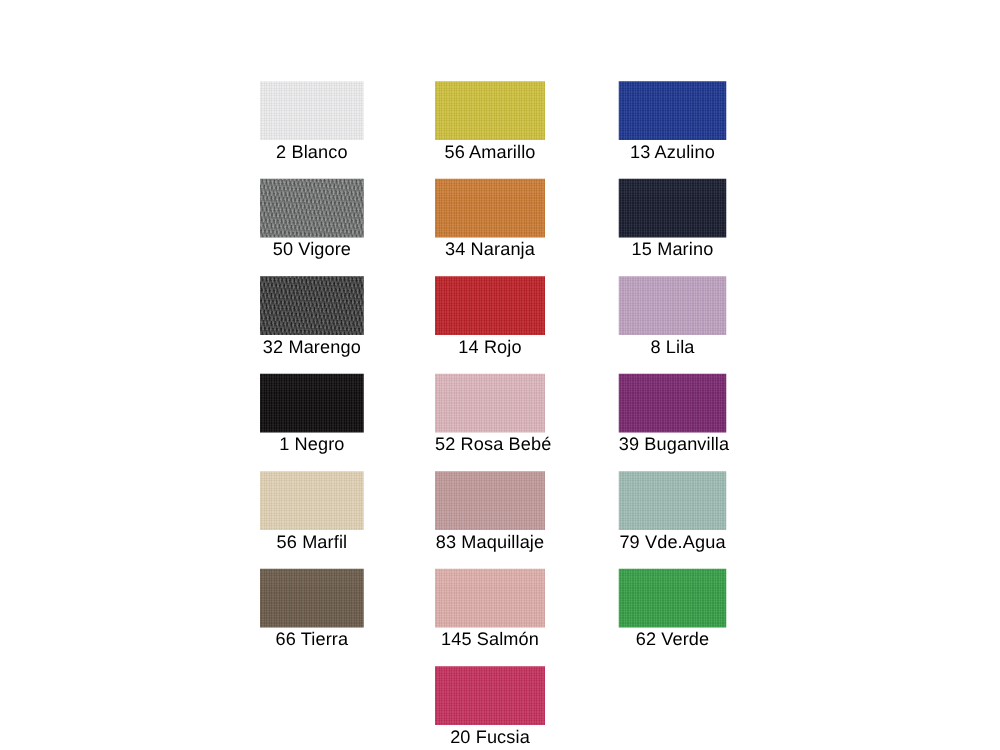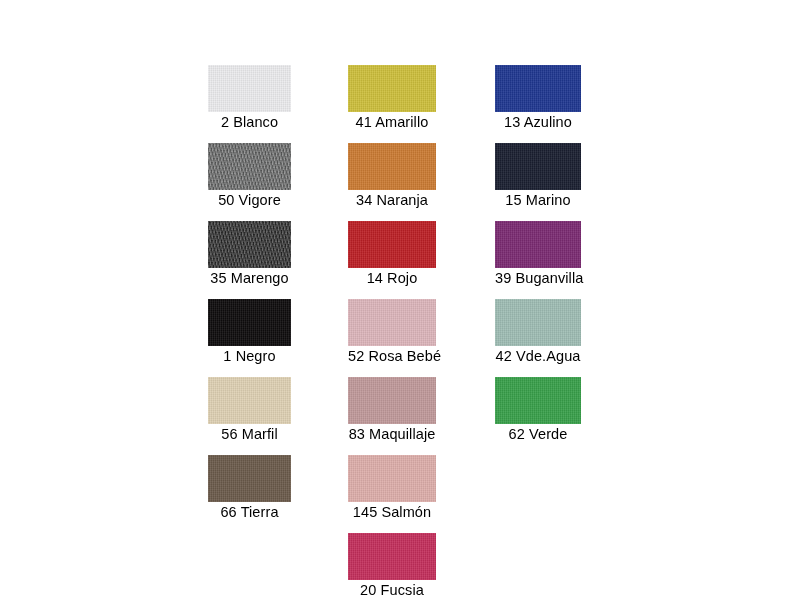--- a/index.html
+++ b/index.html
@@ -100,39 +100,39 @@
       <div class="swatch-cell">
         <div class="swatch-chip" style="background: rgb(235, 235, 237);"></div>
         <span class="swatch-label">2 Blanco</span>
       </div>
       <div class="swatch-cell">
         <div class="swatch-chip textured" style="background: rgb(111, 112, 112);"></div>
         <span class="swatch-label">50 Vigore</span>
       </div>
       <div class="swatch-cell">
         <div class="swatch-chip textured" style="background: rgb(44, 44, 44);"></div>
-        <span class="swatch-label">35 Marengo</span>
+        <span class="swatch-label">32 Marengo</span>
       </div>
       <div class="swatch-cell">
         <div class="swatch-chip" style="background: rgb(14, 12, 13);"></div>
         <span class="swatch-label">1 Negro</span>
       </div>
       <div class="swatch-cell">
         <div class="swatch-chip" style="background: rgb(222, 208, 179);"></div>
         <span class="swatch-label">56 Marfil</span>
       </div>
       <div class="swatch-cell">
         <div class="swatch-chip" style="background: rgb(107, 91, 75);"></div>
         <span class="swatch-label">66 Tierra</span>
       </div>
     </div>
     <div class="column" style="left: 348px; width: 88px;">
       <div class="swatch-cell">
         <div class="swatch-chip" style="background: rgb(205, 191, 60);"></div>
-        <span class="swatch-label">41 Amarillo</span>
+        <span class="swatch-label">56 Amarillo</span>
       </div>
       <div class="swatch-cell">
         <div class="swatch-chip" style="background: rgb(203, 123, 51);"></div>
         <span class="swatch-label">34 Naranja</span>
       </div>
       <div class="swatch-cell">
         <div class="swatch-chip" style="background: rgb(188, 32, 38);"></div>
         <span class="swatch-label">14 Rojo</span>
       </div>
       <div class="swatch-cell">
@@ -155,25 +155,29 @@
     <div class="column" style="left: 495px; width: 86px;">
       <div class="swatch-cell">
         <div class="swatch-chip" style="background: rgb(31, 55, 144);"></div>
         <span class="swatch-label">13 Azulino</span>
       </div>
       <div class="swatch-cell">
         <div class="swatch-chip" style="background: rgb(26, 31, 48);"></div>
         <span class="swatch-label">15 Marino</span>
       </div>
       <div class="swatch-cell">
+        <div class="swatch-chip" style="background: rgb(191, 163, 193);"></div>
+        <span class="swatch-label">8 Lila</span>
+      </div>
+      <div class="swatch-cell">
         <div class="swatch-chip" style="background: rgb(123, 43, 114);"></div>
         <span class="swatch-label">39 Buganvilla</span>
       </div>
       <div class="swatch-cell">
         <div class="swatch-chip" style="background: rgb(159, 189, 180);"></div>
-        <span class="swatch-label">42 Vde.Agua</span>
+        <span class="swatch-label">79 Vde.Agua</span>
       </div>
       <div class="swatch-cell">
         <div class="swatch-chip" style="background: rgb(56, 160, 74);"></div>
         <span class="swatch-label">62 Verde</span>
       </div>
     </div>
   </div>
 
 </body></html>

